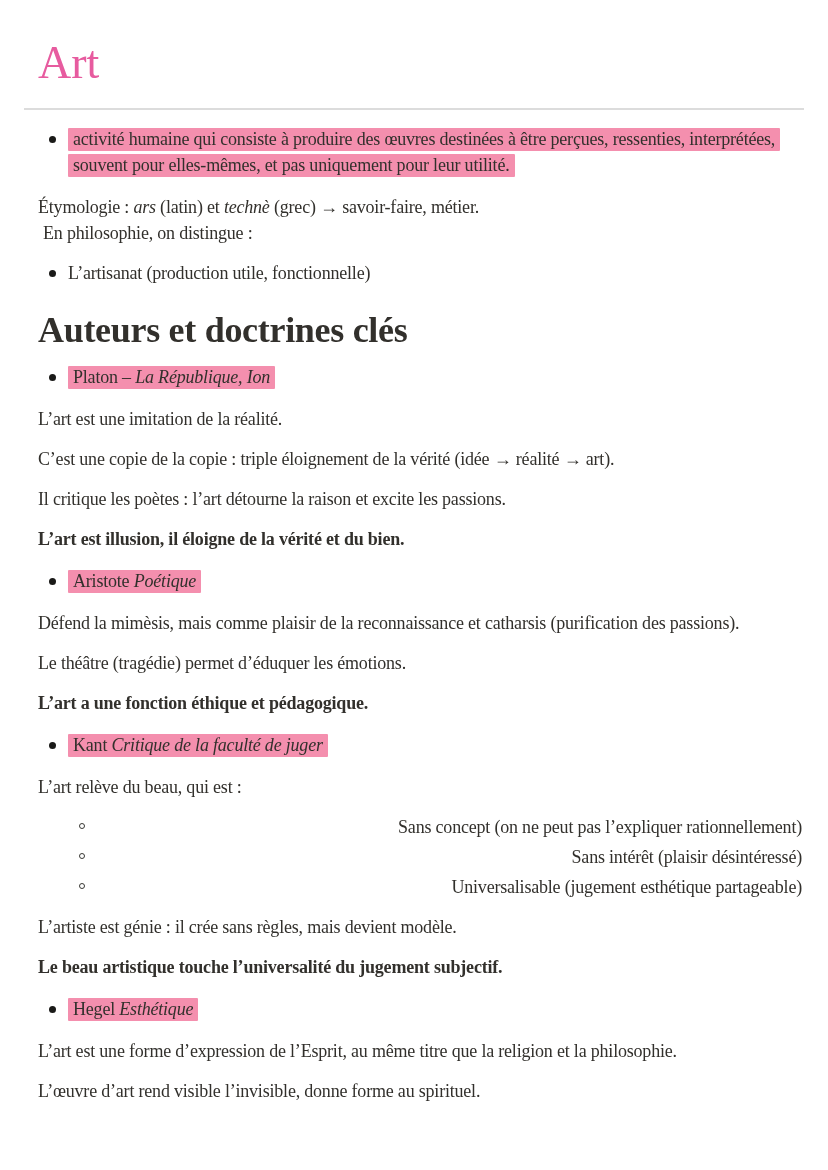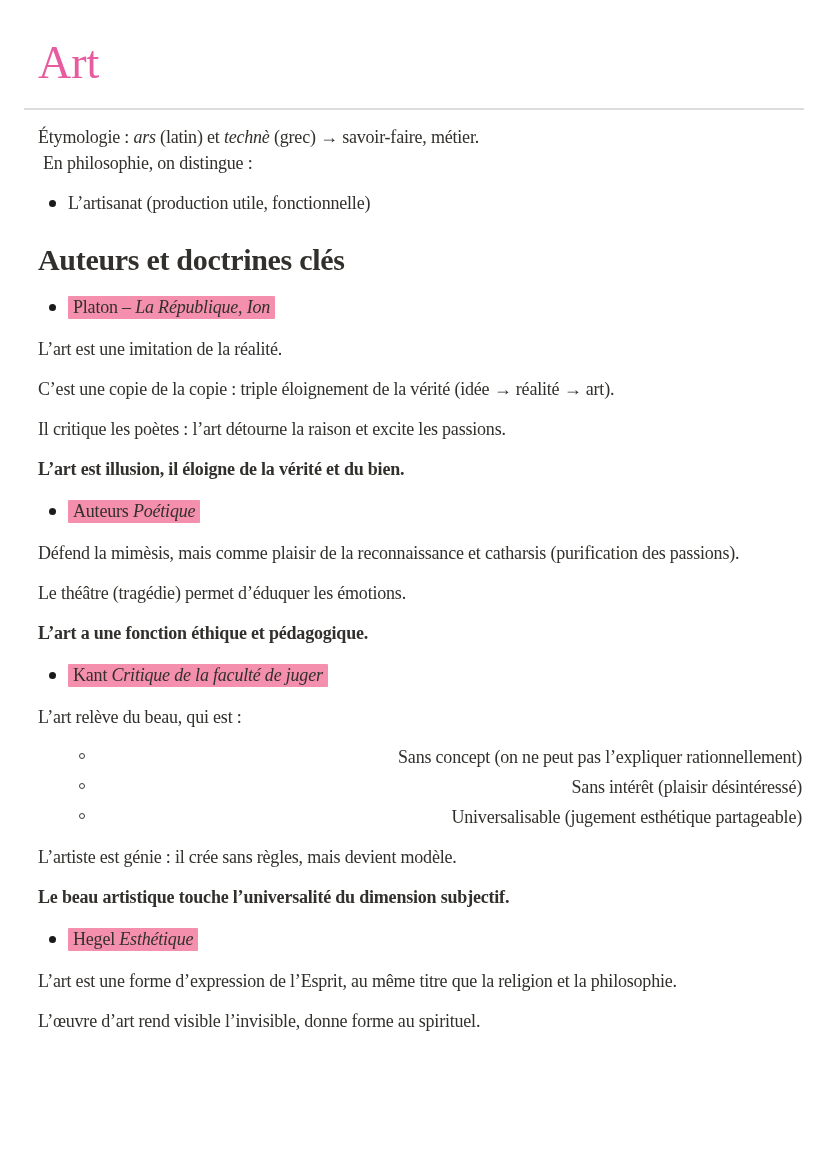--- a/index.html
+++ b/index.html
@@ -69,37 +69,43 @@
   }
   .highlight {
     background: var(--highlight-pink, #f48fae);
     padding: 1px 5px 2px 5px;
     border-radius: 1px;
     -webkit-box-decoration-break: clone;
     box-decoration-break: clone;
   }
   em.work { }
   h2.section-heading {
-    font-size: 30px;
+    font-size: 36px;
     line-height: 36px;
     font-weight: bold;
     margin: 26px 0 10px 0;
     letter-spacing: -0.3px;
   }
   .line2 { display: block; padding-left: 5px; }
 </style>
 </head>
 <body>
 
 <div class="page">
 
   <h1 class="page-title">Art</h1>
 
   <hr class="divider">
 
+  <ul class="bullet-list">
+    <li>
+      <span class="dot"></span>
+      <span class="highlight">activité humaine qui consiste à produire des œuvres destinées à être perçues, ressenties, interprétées, souvent pour elles-mêmes, et pas uniquement pour leur utilité.</span>
+    </li>
+  </ul>
 
   <p>
     <span>Étymologie : </span><em class="work">ars</em><span> (latin) et </span><em class="work">technè</em><span> (grec) → savoir-faire, métier.</span>
     <span class="line2">En philosophie, on distingue :</span>
   </p>
 
   <ul class="bullet-list tight">
     <li>
       <span class="dot"></span>
       <span>L’artisanat (production utile, fonctionnelle)</span>
@@ -116,21 +122,21 @@
   </ul>
 
   <p>L’art est une imitation de la réalité.</p>
   <p>C’est une copie de la copie : triple éloignement de la vérité (idée → réalité → art).</p>
   <p>Il critique les poètes : l’art détourne la raison et excite les passions.</p>
   <p class="bold">L’art est illusion, il éloigne de la vérité et du bien.</p>
 
   <ul class="bullet-list">
     <li>
       <span class="dot"></span>
-      <span class="highlight"><span>Auteurs </span><em class="work">Poétique</em></span>
+      <span class="highlight"><span>Aristote </span><em class="work">Poétique</em></span>
     </li>
   </ul>
 
   <p>Défend la mimèsis, mais comme plaisir de la reconnaissance et catharsis (purification des passions).</p>
   <p>Le théâtre (tragédie) permet d’éduquer les émotions.</p>
   <p class="bold">L’art a une fonction éthique et pédagogique.</p>
 
   <ul class="bullet-list">
     <li>
       <span class="dot"></span>
@@ -149,21 +155,21 @@
       <span class="circle"></span>
       <span>Sans intérêt (plaisir désintéressé)</span>
     </li>
     <li>
       <span class="circle"></span>
       <span>Universalisable (jugement esthétique partageable)</span>
     </li>
   </ul>
 
   <p>L’artiste est génie : il crée sans règles, mais devient modèle.</p>
-  <p class="bold">Le beau artistique touche l’universalité du dimension subjectif.</p>
+  <p class="bold">Le beau artistique touche l’universalité du jugement subjectif.</p>
 
   <ul class="bullet-list">
     <li>
       <span class="dot"></span>
       <span class="highlight"><span>Hegel </span><em class="work">Esthétique</em></span>
     </li>
   </ul>
 
   <p>L’art est une forme d’expression de l’Esprit, au même titre que la religion et la philosophie.</p>
   <p>L’œuvre d’art rend visible l’invisible, donne forme au spirituel.</p>

